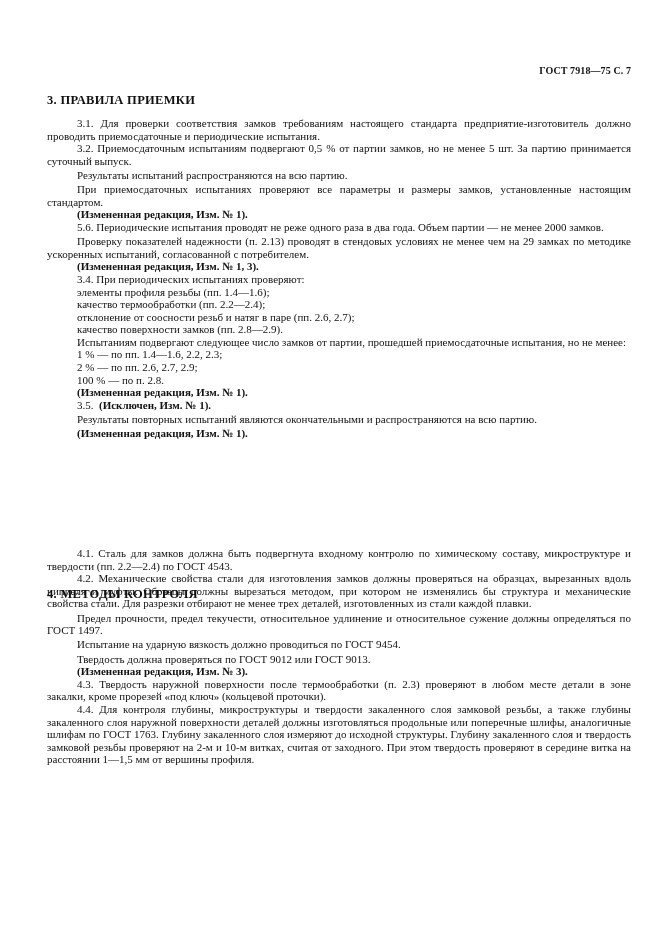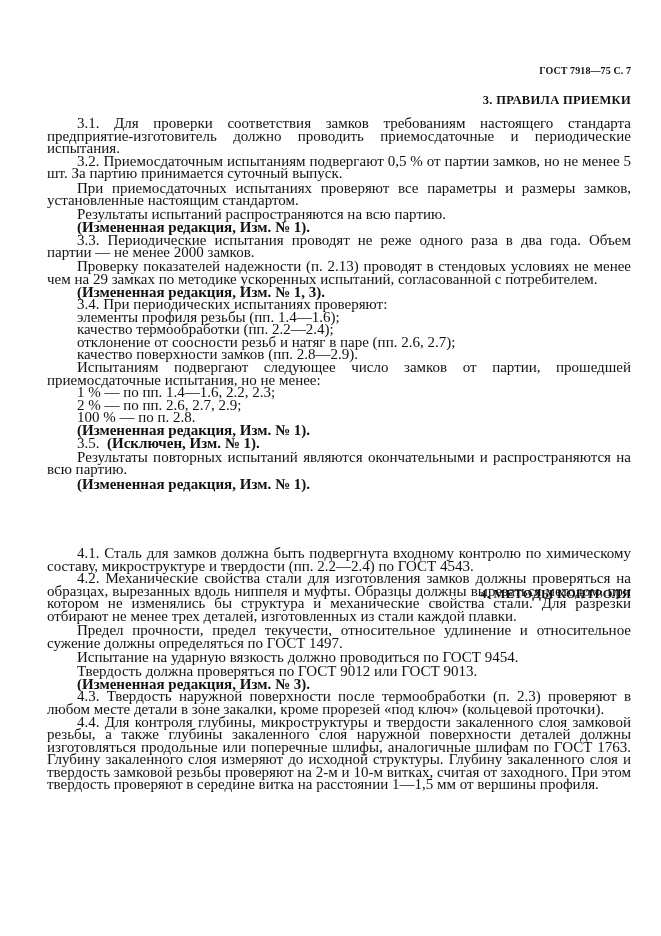--- a/index.html
+++ b/index.html
@@ -1,42 +1,42 @@
 <!DOCTYPE html>
 <html><head>
 <meta charset="utf-8">
 <style>
   html, body { margin: 0; padding: 0; background: #ffffff; }
   body { width: 661px; height: 936px; overflow: hidden; position: relative;
          font-family: "Liberation Serif", serif; color: #111; }
   .page { position: absolute; left: 47px; top: 0; width: 584px; }
   .running-head { position: absolute; right: 0; top: 65px; font-weight: bold; font-size: 10px; letter-spacing: 0.1px; }
-  h2 { position: absolute; left: 0; width: 584px; margin: 0; text-align: right;
+  h2 { position: absolute; left: 0; width: 584px; margin: 0; text-align: left;
        font-size: 12.5px; font-weight: bold; letter-spacing: 0.3px; }
-  .block { position: absolute; left: 0; width: 584px; font-size: 15px; line-height: 12.6px; }
+  .block { position: absolute; left: 0; width: 584px; font-size: 11px; line-height: 12.6px; }
   p { margin: 0; text-align: justify; text-indent: 30px; }
   p.b { font-weight: bold; }
   .sp { margin-top: 1.6px; }
   .bold { font-weight: bold; }
 </style>
 </head>
 <body>
 
 <div class="page">
   <div class="running-head">ГОСТ 7918—75 С. 7</div>
 
   <h2 style="top:93px;">3. ПРАВИЛА ПРИЕМКИ</h2>
 
   <div class="block" style="top:117px;">
     <p>3.1. Для проверки соответствия замков требованиям настоящего стандарта предприятие-изготовитель должно проводить приемосдаточные и периодические испытания.</p>
     <p>3.2. Приемосдаточным испытаниям подвергают 0,5 % от партии замков, но не менее 5 шт. За партию принимается суточный выпуск.</p>
+    <p class="sp">Результаты испытаний распространяются на всю партию.</p>
     <p class="sp">При приемосдаточных испытаниях проверяют все параметры и размеры замков, установленные настоящим стандартом.</p>
-    <p class="sp">Результаты испытаний распространяются на всю партию.</p>
     <p class="b">(Измененная редакция, Изм. № 1).</p>
-    <p>3.3. Периодические испытания проводят не реже одного раза в два года. Объем партии — не менее 2000 замков.</p>
+    <p>5.6. Периодические испытания проводят не реже одного раза в два года. Объем партии — не менее 2000 замков.</p>
     <p class="sp">Проверку показателей надежности (п. 2.13) проводят в стендовых условиях не менее чем на 29 замках по методике ускоренных испытаний, согласованной с потребителем.</p>
     <p class="b">(Измененная редакция, Изм. № 1, 3).</p>
     <p>3.4. При периодических испытаниях проверяют:</p>
     <p>элементы профиля резьбы (пп. 1.4—1.6);</p>
     <p>качество термообработки (пп. 2.2—2.4);</p>
     <p>отклонение от соосности резьб и натяг в паре (пп. 2.6, 2.7);</p>
     <p>качество поверхности замков (пп. 2.8—2.9).</p>
     <p>Испытаниям подвергают следующее число замков от партии, прошедшей приемосдаточные испытания, но не менее:</p>
     <p>1 % — по пп. 1.4—1.6, 2.2, 2.3;</p>
     <p>2 % — по пп. 2.6, 2.7, 2.9;</p>

